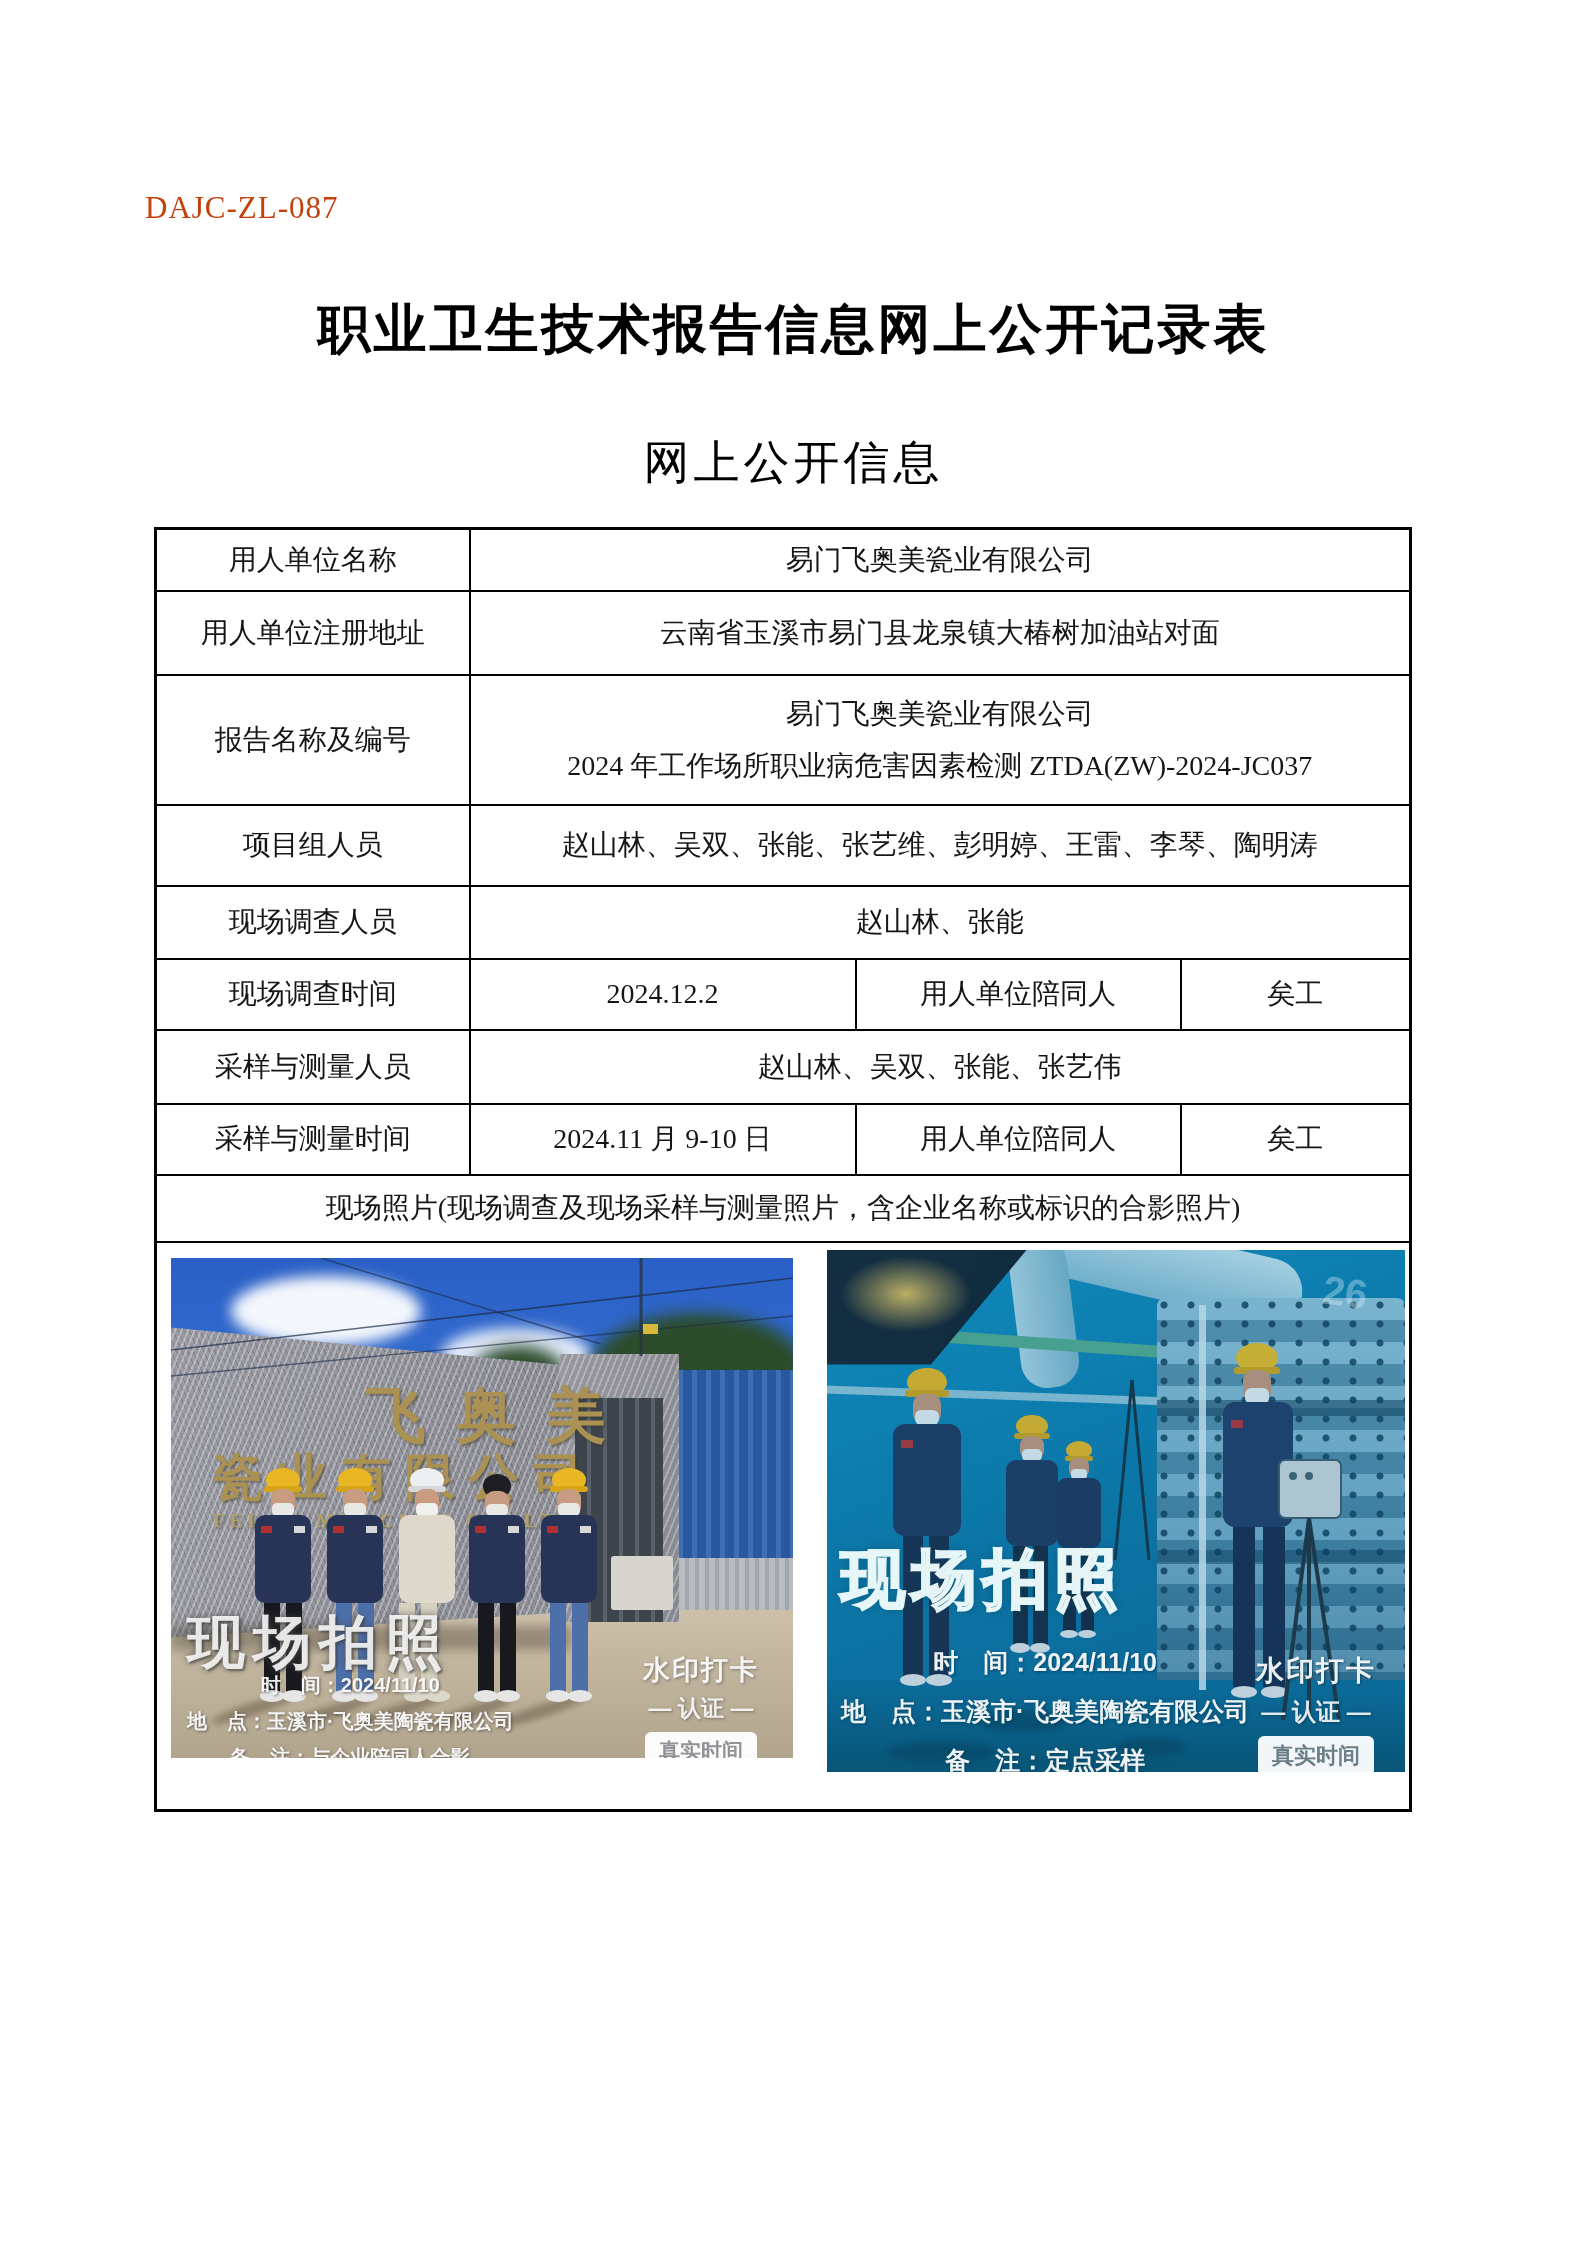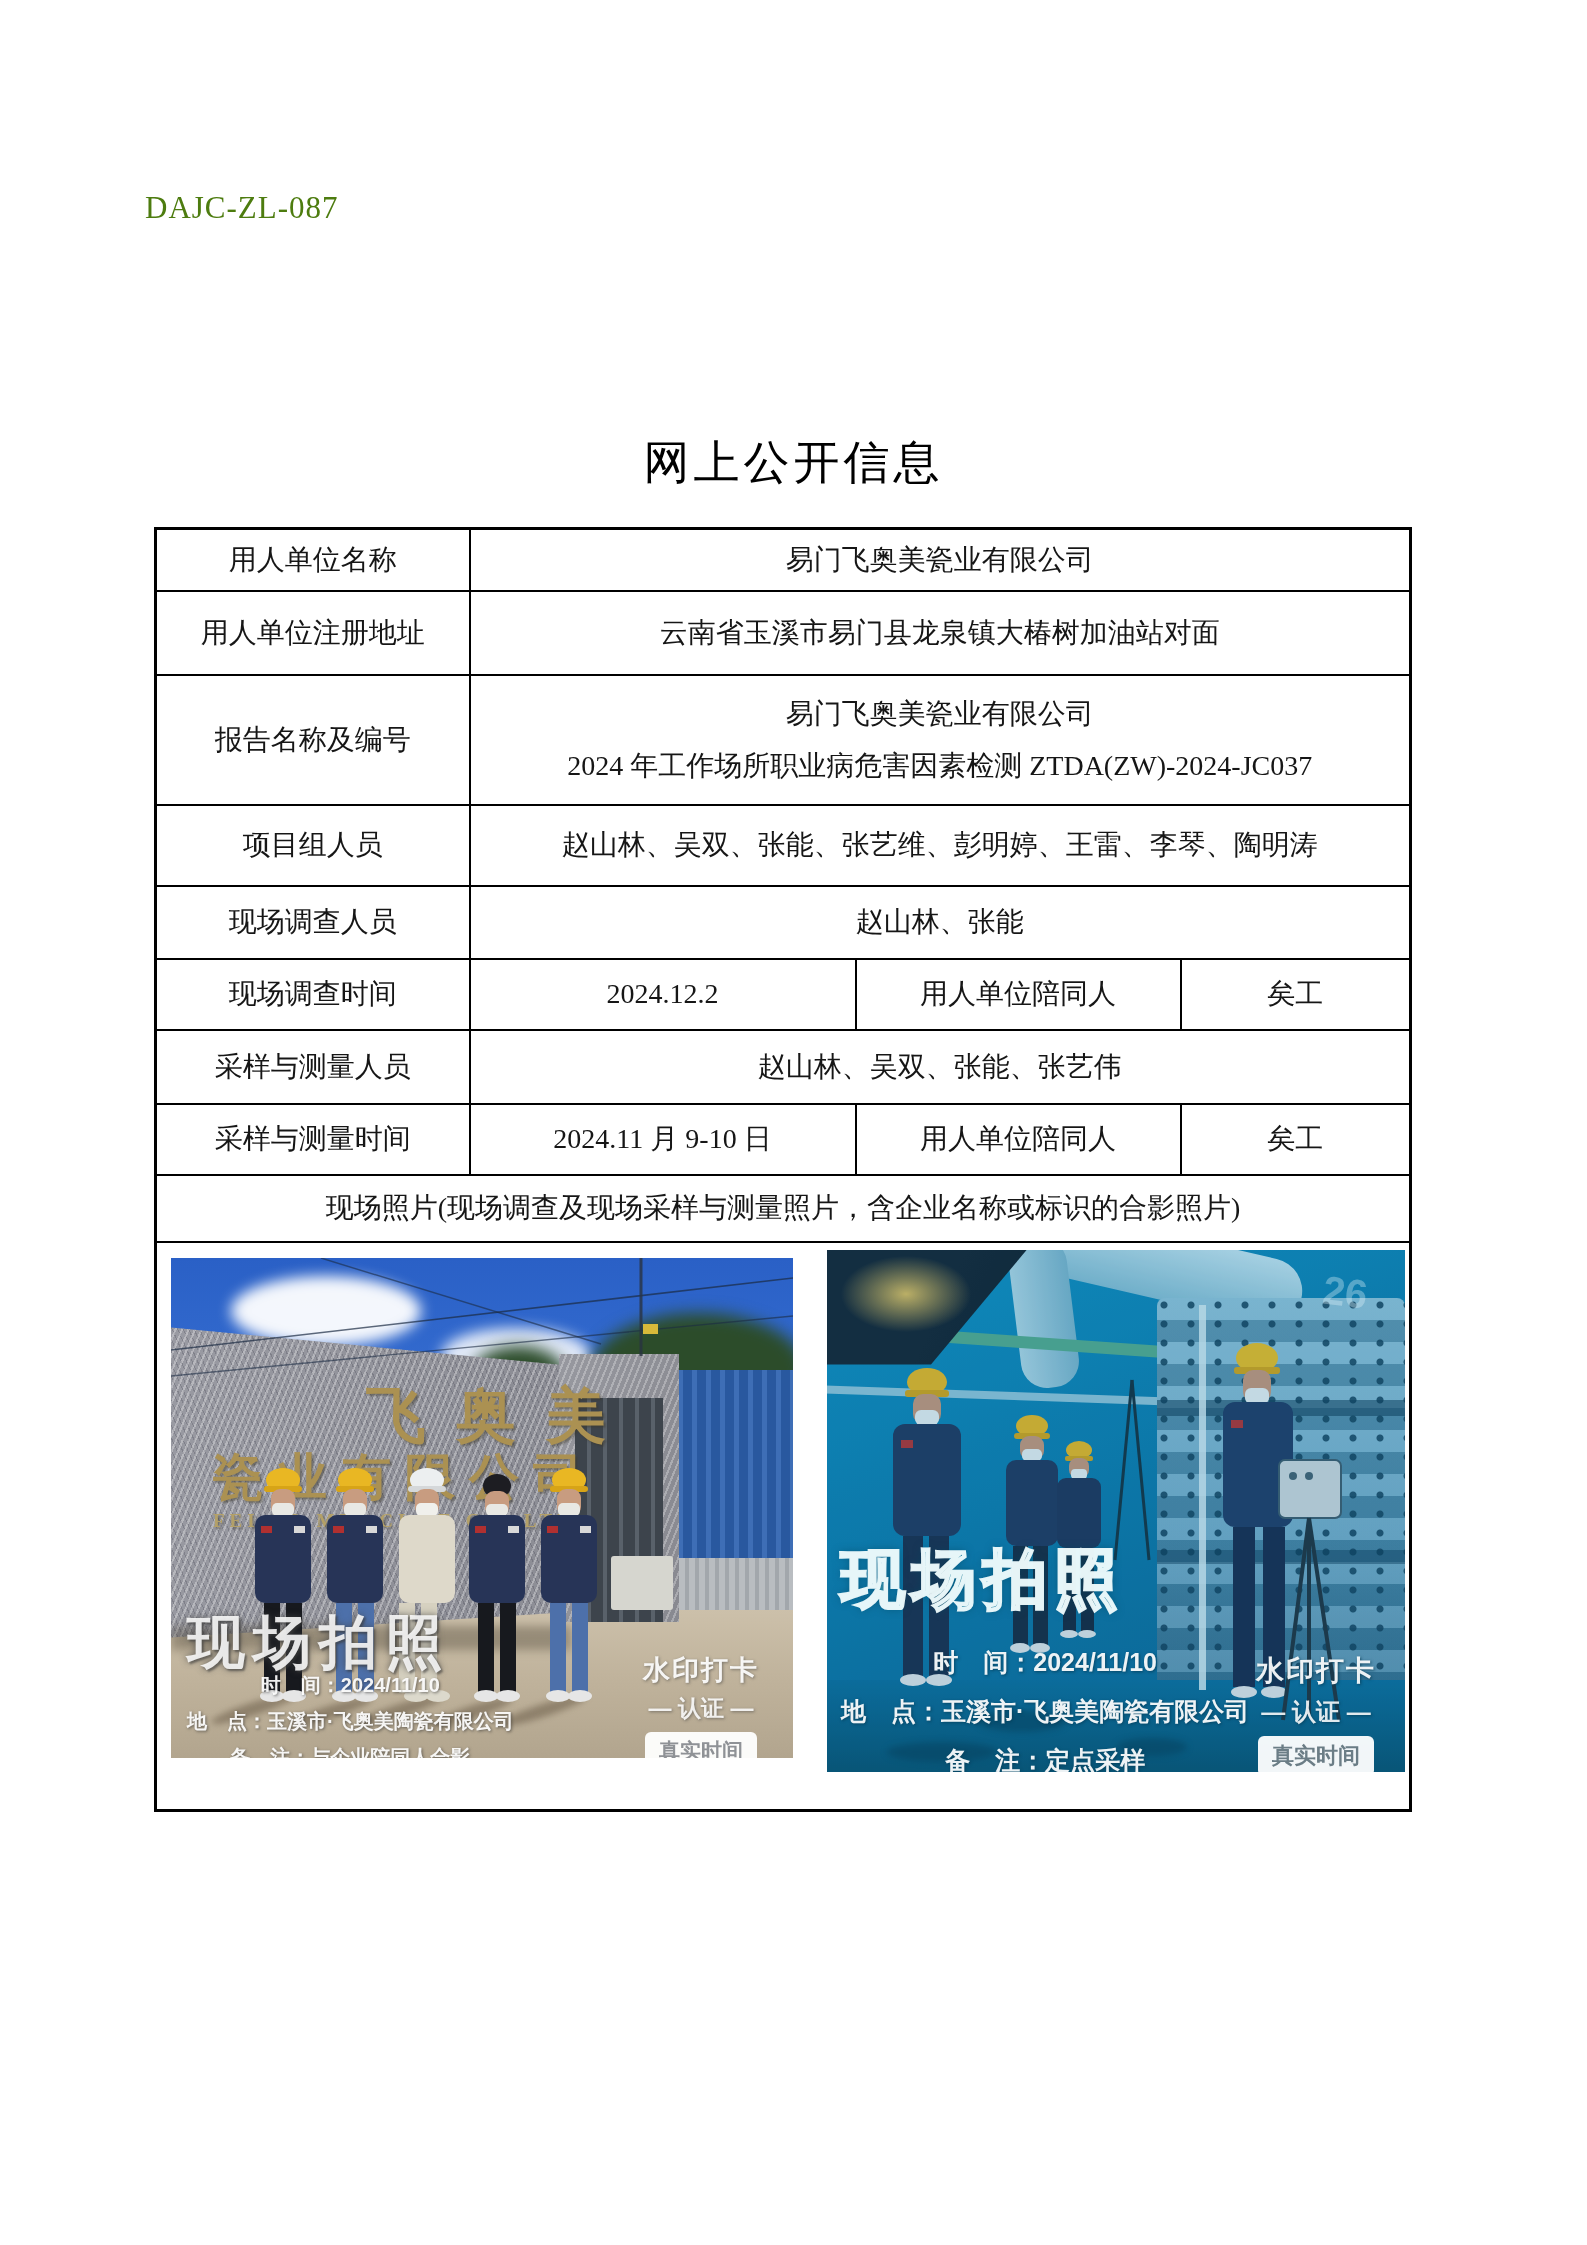--- a/index.html
+++ b/index.html
@@ -1,19 +1,19 @@
 <!DOCTYPE html>
 <html><head>
 <meta charset="utf-8">
 <style>
   html,body{margin:0;padding:0;background:#ffffff;}
   .page{position:relative;width:1587px;height:2245px;background:#fff;margin:0 auto;
         font-family:"Liberation Serif","DejaVu Serif",serif;color:#151515;overflow:hidden;}
 
-  .doc-code{position:absolute;left:145px;top:190px;font-size:31px;letter-spacing:1px;color:#4d7c0f;}
+  .doc-code{position:absolute;left:145px;top:190px;font-size:31px;letter-spacing:1px;color:#c2410c;}
   .title{position:absolute;left:0;top:294px;width:100%;text-align:center;margin:0;
          font-size:53px;font-weight:bold;letter-spacing:3px;color:#000;}
   .subtitle{position:absolute;left:0;top:432px;width:100%;text-align:center;margin:0;
             font-size:46px;font-weight:500;letter-spacing:4px;color:#000;}
 
   table.form{position:absolute;left:154px;top:527px;width:1255px;border-collapse:collapse;
              table-layout:fixed;border:3px solid #000;}
   table.form td{border:2px solid #000;font-size:28px;text-align:center;vertical-align:middle;
                 padding:0 6px;color:#161616;overflow:hidden;}
   tr.r1{height:62px}tr.r2{height:84px}tr.r3{height:73px}tr.r4{height:130px}tr.r5{height:81px}
@@ -121,20 +121,21 @@
   .photo-right .wm-b1{font-size:28px;letter-spacing:2px;text-shadow:1px 1px 3px rgba(6,60,86,.8);}
   .photo-right .wm-b2{font-size:24px;margin-top:6px;text-shadow:1px 1px 3px rgba(6,60,86,.8);}
   .photo-right .wm-btn{font-size:22px;color:#6b7d86;}
 </style>
 </head>
 <body>
 
 <div class="page">
 
   <div class="doc-code">DAJC-ZL-087</div>
+  <h1 class="title">职业卫生技术报告信息网上公开记录表</h1>
   <h2 class="subtitle">网上公开信息</h2>
 
   <table class="form">
     <colgroup>
       <col style="width:314px">
         <col style="width:386px">
         <col style="width:325px">
         <col style="width:230px">
     </colgroup>
     <tbody>

